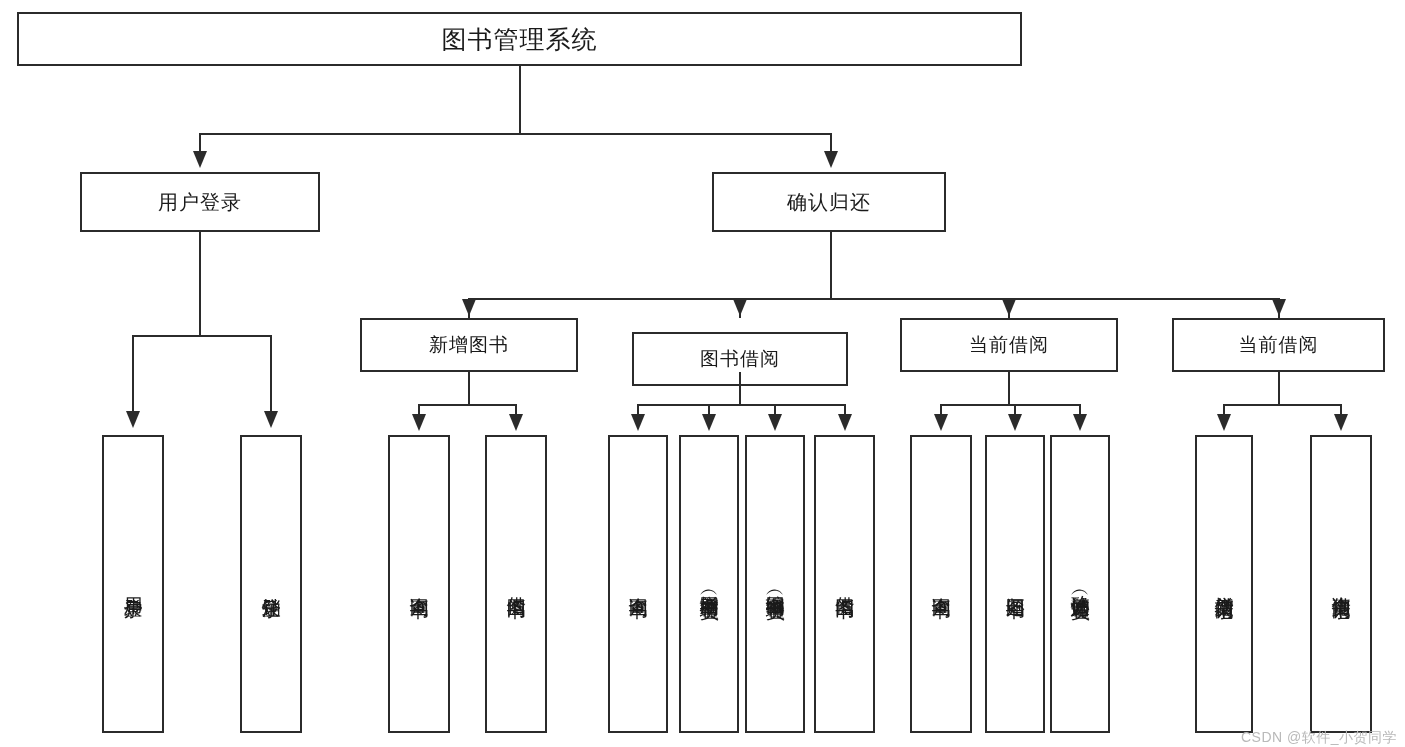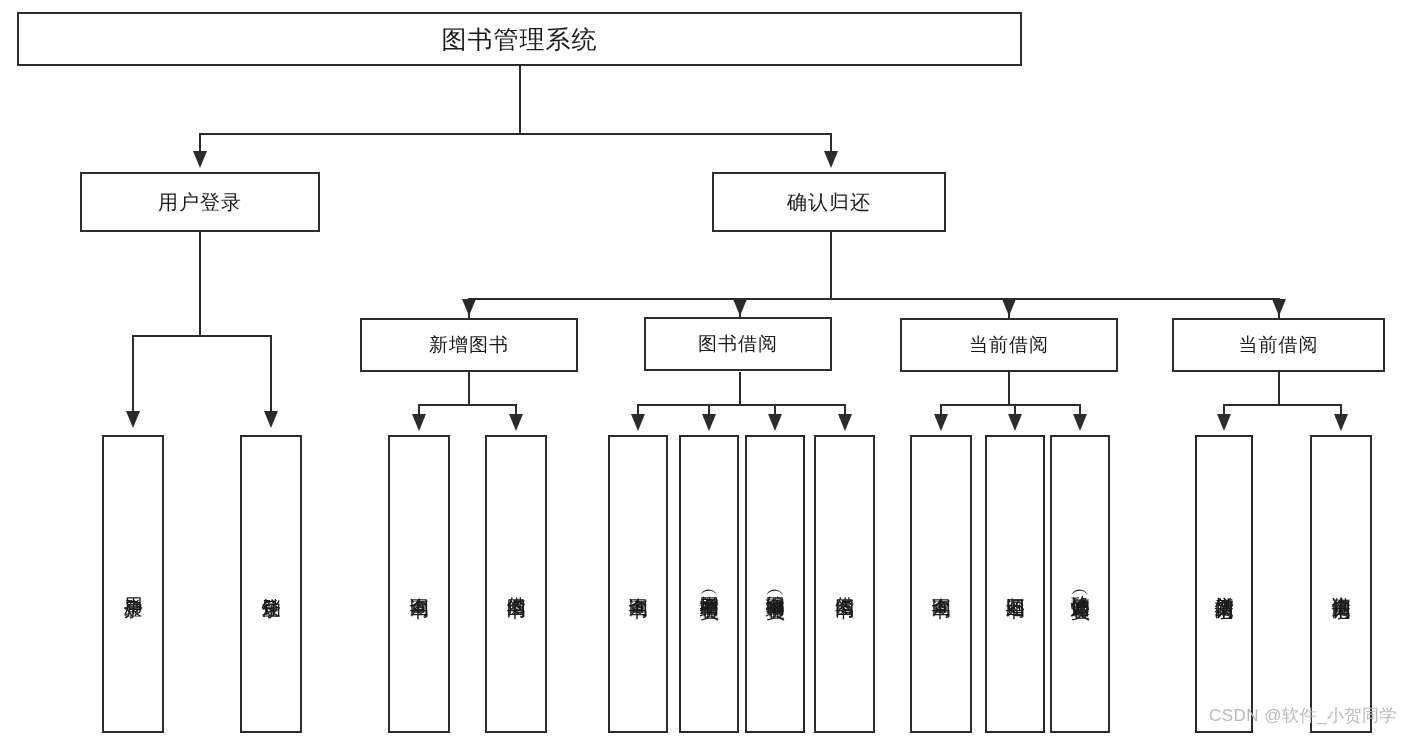--- a/index.html
+++ b/index.html
@@ -70,22 +70,22 @@
     width: 0;
     height: 0;
     border-left: 7px solid transparent;
     border-right: 7px solid transparent;
     border-top: 17px solid #2b2b2b;
   }
   
   #watermark {
     position: absolute;
     right: 8px;
-    bottom: 20px;
-    font-size: 17px;
+    bottom: 0;
+    font-size: 14px;
     color: #b9b9b9;
     letter-spacing: 0.5px;
     white-space: nowrap;
     user-select: none;
   }
 </style>
 </head>
 <body>
 
 <div id="canvas">
@@ -122,21 +122,21 @@
   <div class="vline" style="left:739px; top:298px; height:20px;"></div>
   <div class="arrow" style="left:733px; top:299px;"></div>
   <div class="vline" style="left:1008px; top:298px; height:20px;"></div>
   <div class="arrow" style="left:1002px; top:299px;"></div>
   <div class="vline" style="left:1278px; top:298px; height:20px;"></div>
   <div class="arrow" style="left:1272px; top:299px;"></div>
 
   <div class="node lvl3" style="left:360px; top:318px; width:218px; height:54px;">
     <span class="htext">新增图书</span>
   </div>
-  <div class="node lvl3" style="left:632px; top:317px; width:188px; height:54px;margin-left:12px;">
+  <div class="node lvl3" style="left:632px; top:332px; width:216px; height:54px;">
     <span class="htext">图书借阅</span>
   </div>
   <div class="node lvl3" style="left:900px; top:318px; width:218px; height:54px;">
     <span class="htext">当前借阅</span>
   </div>
   <div class="node lvl3" style="left:1172px; top:318px; width:213px; height:54px;">
     <span class="htext">当前借阅</span>
   </div>
 
   <div class="vline" style="left:468px; top:372px; height:34px;"></div>

